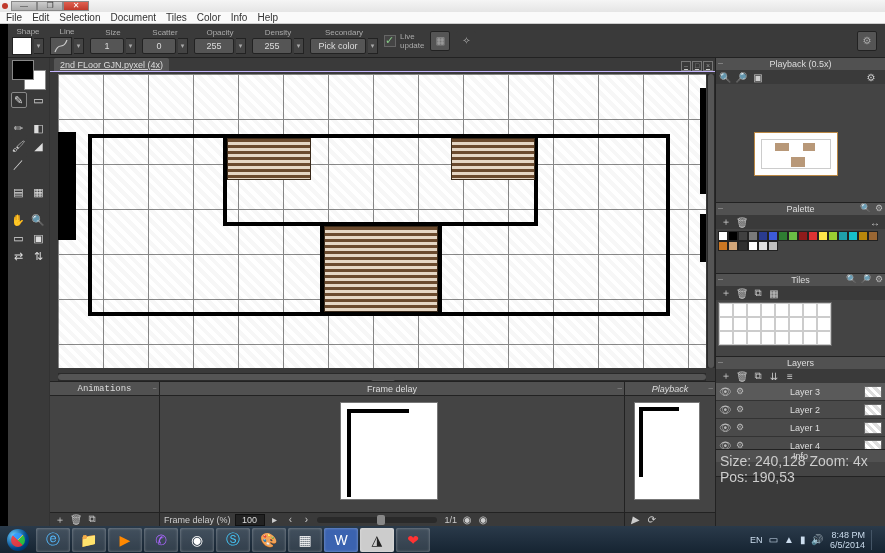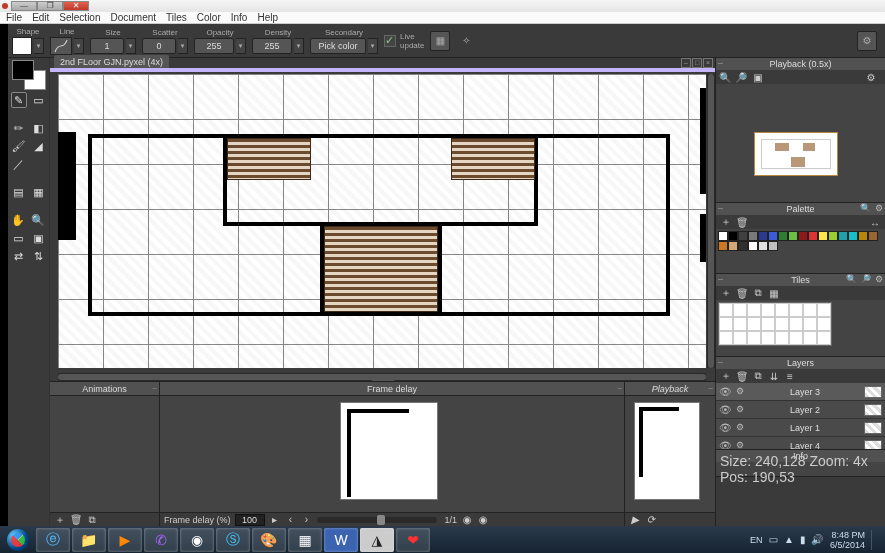--- a/index.html
+++ b/index.html
@@ -42,21 +42,21 @@
   .colorsw { position:relative; width:34px; height:30px; }
   .colorsw .fg { position:absolute; top:0; left:0; width:22px; height:20px; background:#000; border:1px solid #888; z-index:2;}
   .colorsw .bg { position:absolute; bottom:0; right:0; width:22px; height:20px; background:#fff; border:1px solid #888;}
   .toolrow { display:flex; gap:4px;}
   .tbtn { width:16px; height:16px; background:#3a3a3a; display:flex; align-items:center; justify-content:center; color:#ddd; font-size:11px; border-radius:2px;}
   .tbtn.active { border:1px solid #888; background:#333;}
   .spacer { height:8px;}
   
   
   .center { position:absolute; top:34px; left:42px; right:170px; bottom:0; display:flex; flex-direction:column; background:#3a3a3a;}
-  .tabstrip { height:14px; background:#3a3a3a; display:flex; align-items:flex-end; padding-left:4px; gap:2px; border-bottom:4px solid #c4b5fd;}
+  .tabstrip { height:14px; background:#3a3a3a; display:flex; align-items:flex-end; padding-left:4px; gap:2px; border-bottom:1px solid #c4b5fd;text-decoration:underline;}
   .tab { height:13px; background:#555; color:#ddd; font-size:9px; padding:0 6px; border-radius:2px 2px 0 0; display:flex; align-items:center;}
   .tabicons { margin-left:auto; display:flex; gap:1px; padding-right:2px;}
   .tabicons .sq { width:10px; height:10px; border:1px solid #777; font-size:7px; line-height:8px; text-align:center; color:#999;}
   
   .canvaswrap { flex:1; position:relative; background:#3a3a3a; overflow:hidden;}
   .canvas { position:absolute; top:2px; left:8px; width:648px; height:294px; background:#fff;}
   .canvas .grid { position:absolute; inset:0; background-image:
     repeating-linear-gradient(45deg, rgba(0,0,0,.03) 0 4px, transparent 4px 8px),
     linear-gradient(#888 1px, transparent 1px),
     linear-gradient(90deg, #888 1px, transparent 1px);
@@ -76,21 +76,21 @@
   .panel { display:flex; flex-direction:column; background:#3a3a3a; border-right:1px solid #222;}
   .panel .hdr { height:14px; background:#515151; color:#ddd; font-size:9px; display:flex; align-items:center; justify-content:center; position:relative; border-bottom:1px solid #222;}
   .panel .hdr .min { position:absolute; right:2px; top:1px; font-size:8px; color:#999;}
   .panel .body { flex:1; background:#444; position:relative; overflow:hidden;}
   .panel .ftr { height:14px; background:#3a3a3a; display:flex; align-items:center; gap:4px; padding:0 4px; font-size:9px; color:#ccc; border-top:1px solid #222;}
   .smicon { width:12px; height:12px; display:flex; align-items:center; justify-content:center; color:#ccc; font-size:10px;}
   .framebox { width:30px; height:12px; background:#222; border:1px solid #111; color:#ddd; font-size:9px; text-align:center;}
   .progress { height:6px; background:#2a2a2a; border-radius:3px; position:relative;}
   .progress .knob { position:absolute; left:50%; top:-2px; width:8px; height:10px; background:#888; border-radius:2px;}
   
-  .animpanel { width:110px;}
+  .animpanel { width:110px;font-family:Liberation Mono, monospace;}
   .framepanel { flex:1;}
   .playpanel { width:90px;font-style:italic;}
   
   .framepanel .body .thumb { position:absolute; left:180px; top:6px; width:98px; height:98px; border:1px solid #777; background:#fff;}
   .framepanel .body .thumb .mini { position:absolute; inset:4px; background:#fff;}
   .playpanel .body .thumb { position:absolute; left:9px; top:6px; width:66px; height:98px; border:1px solid #777; background:#fff;}
   
   
   .rightcol { position:absolute; top:34px; right:0; width:170px; bottom:0; background:#3a3a3a; display:flex; flex-direction:column; border-left:1px solid #222;}
   .rpanel { display:flex; flex-direction:column; border-bottom:1px solid #222;}

